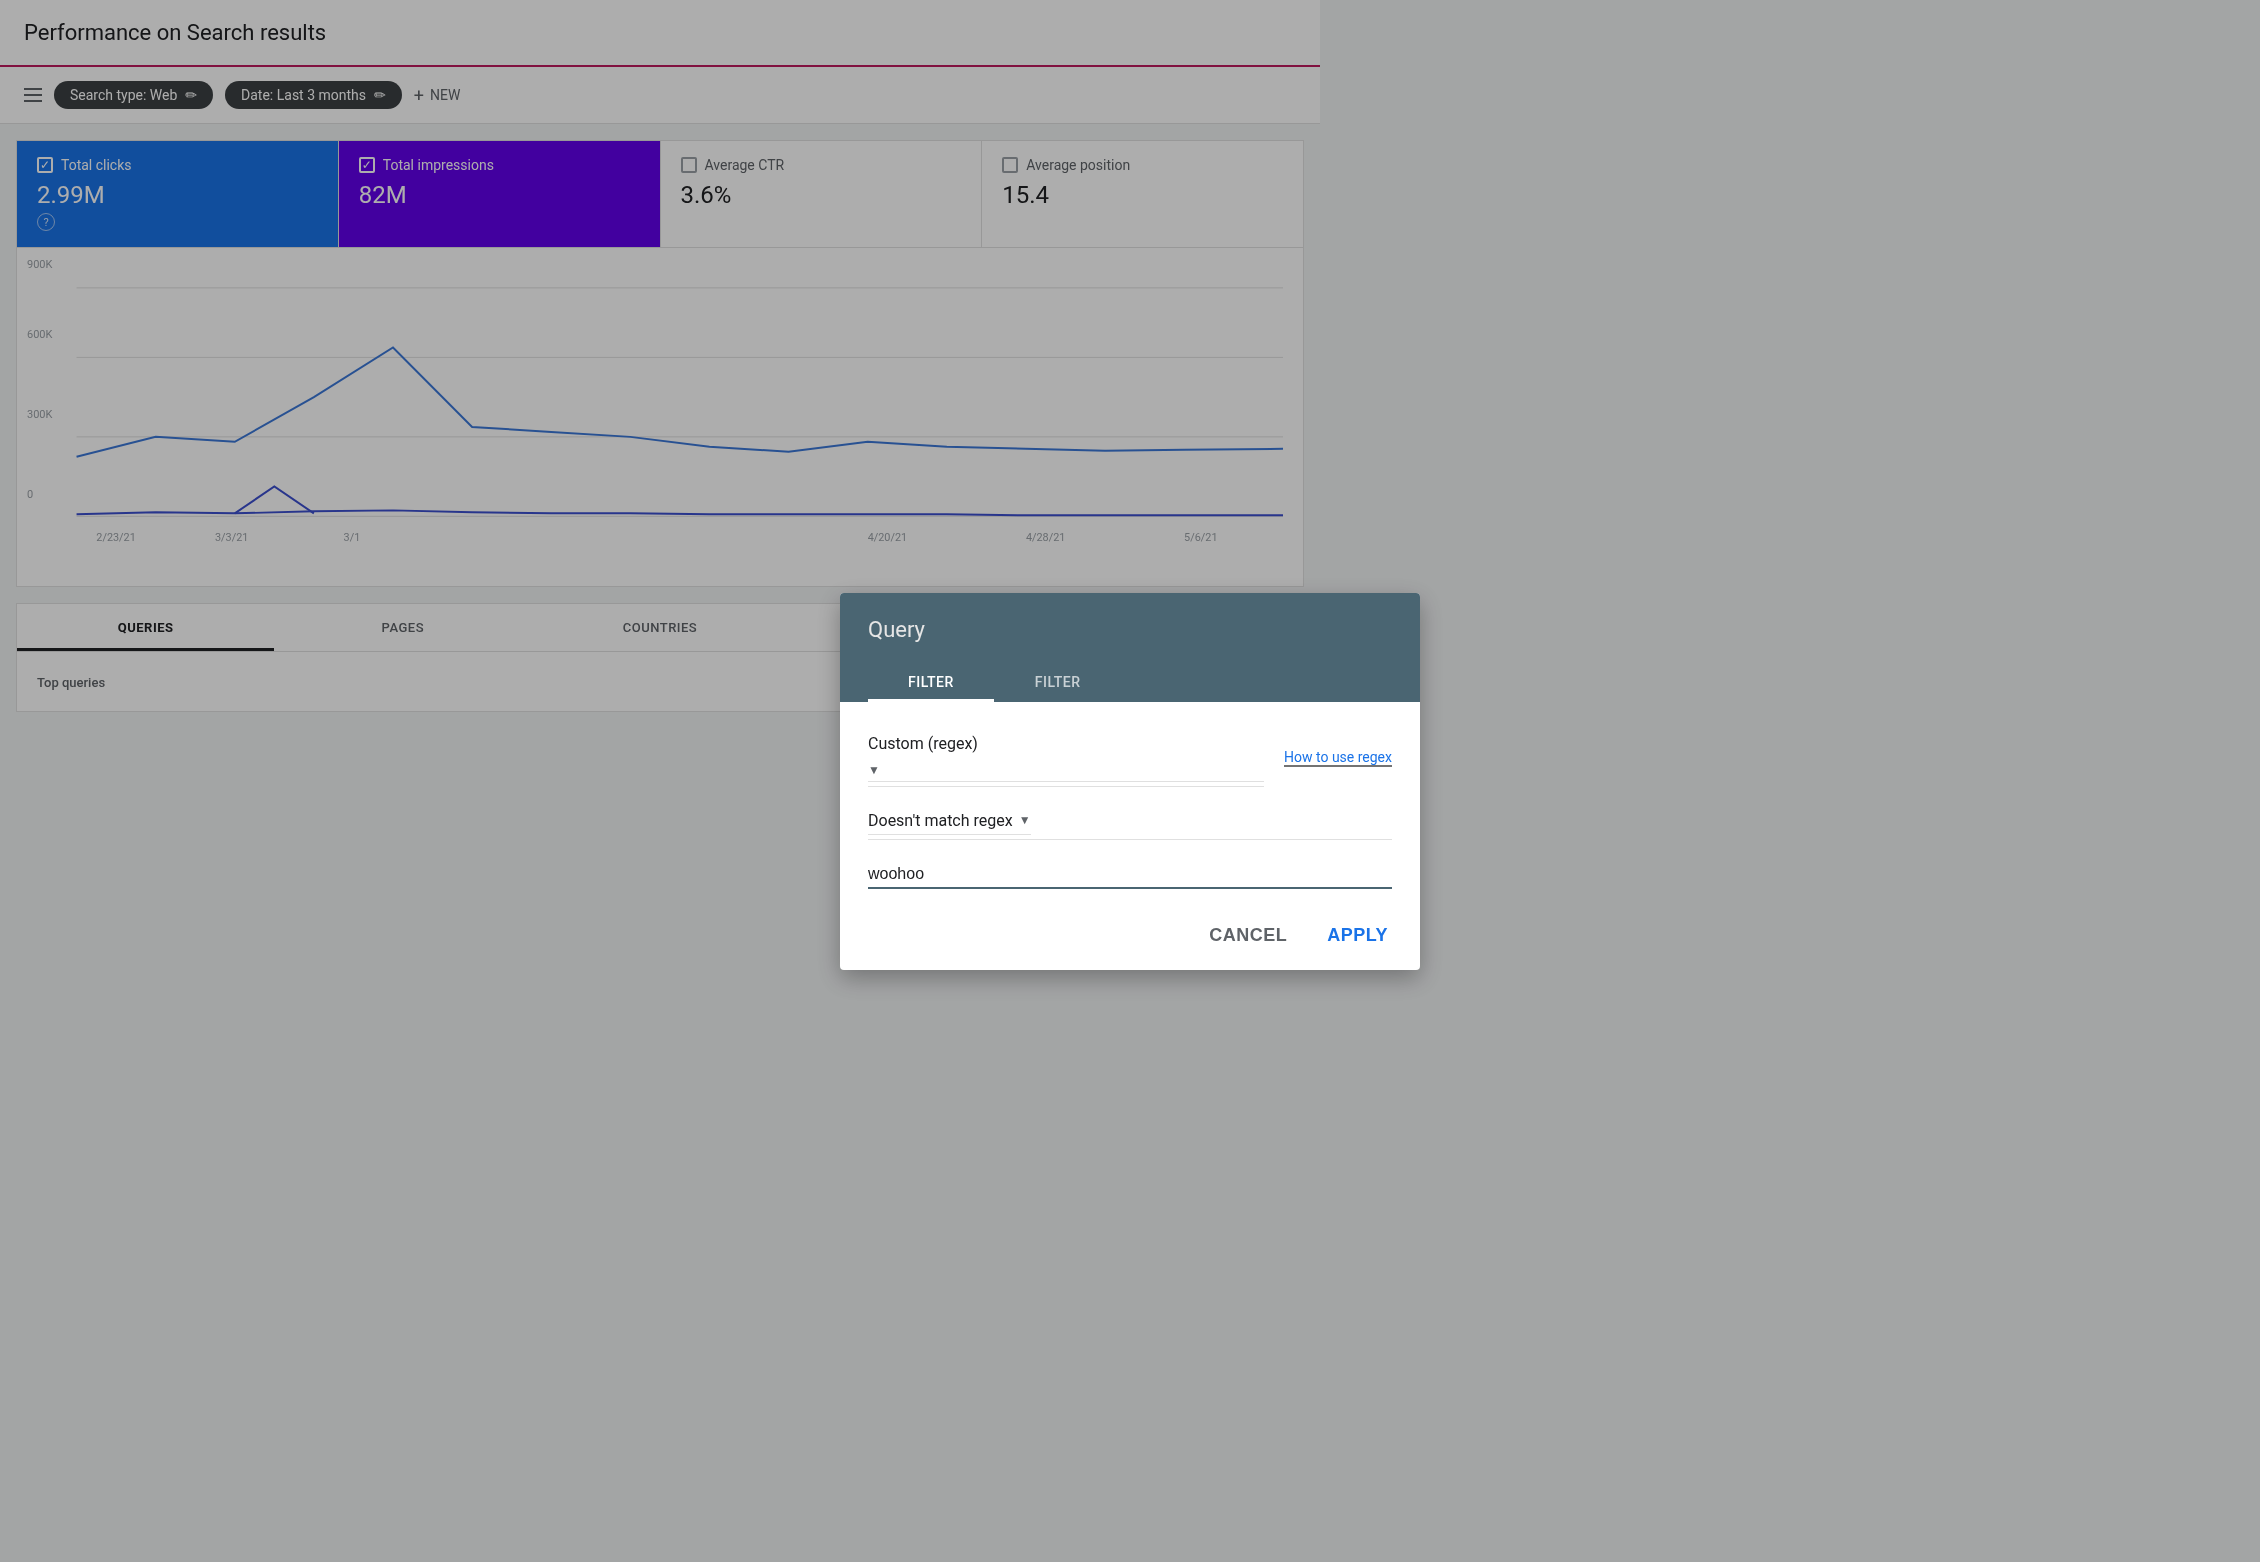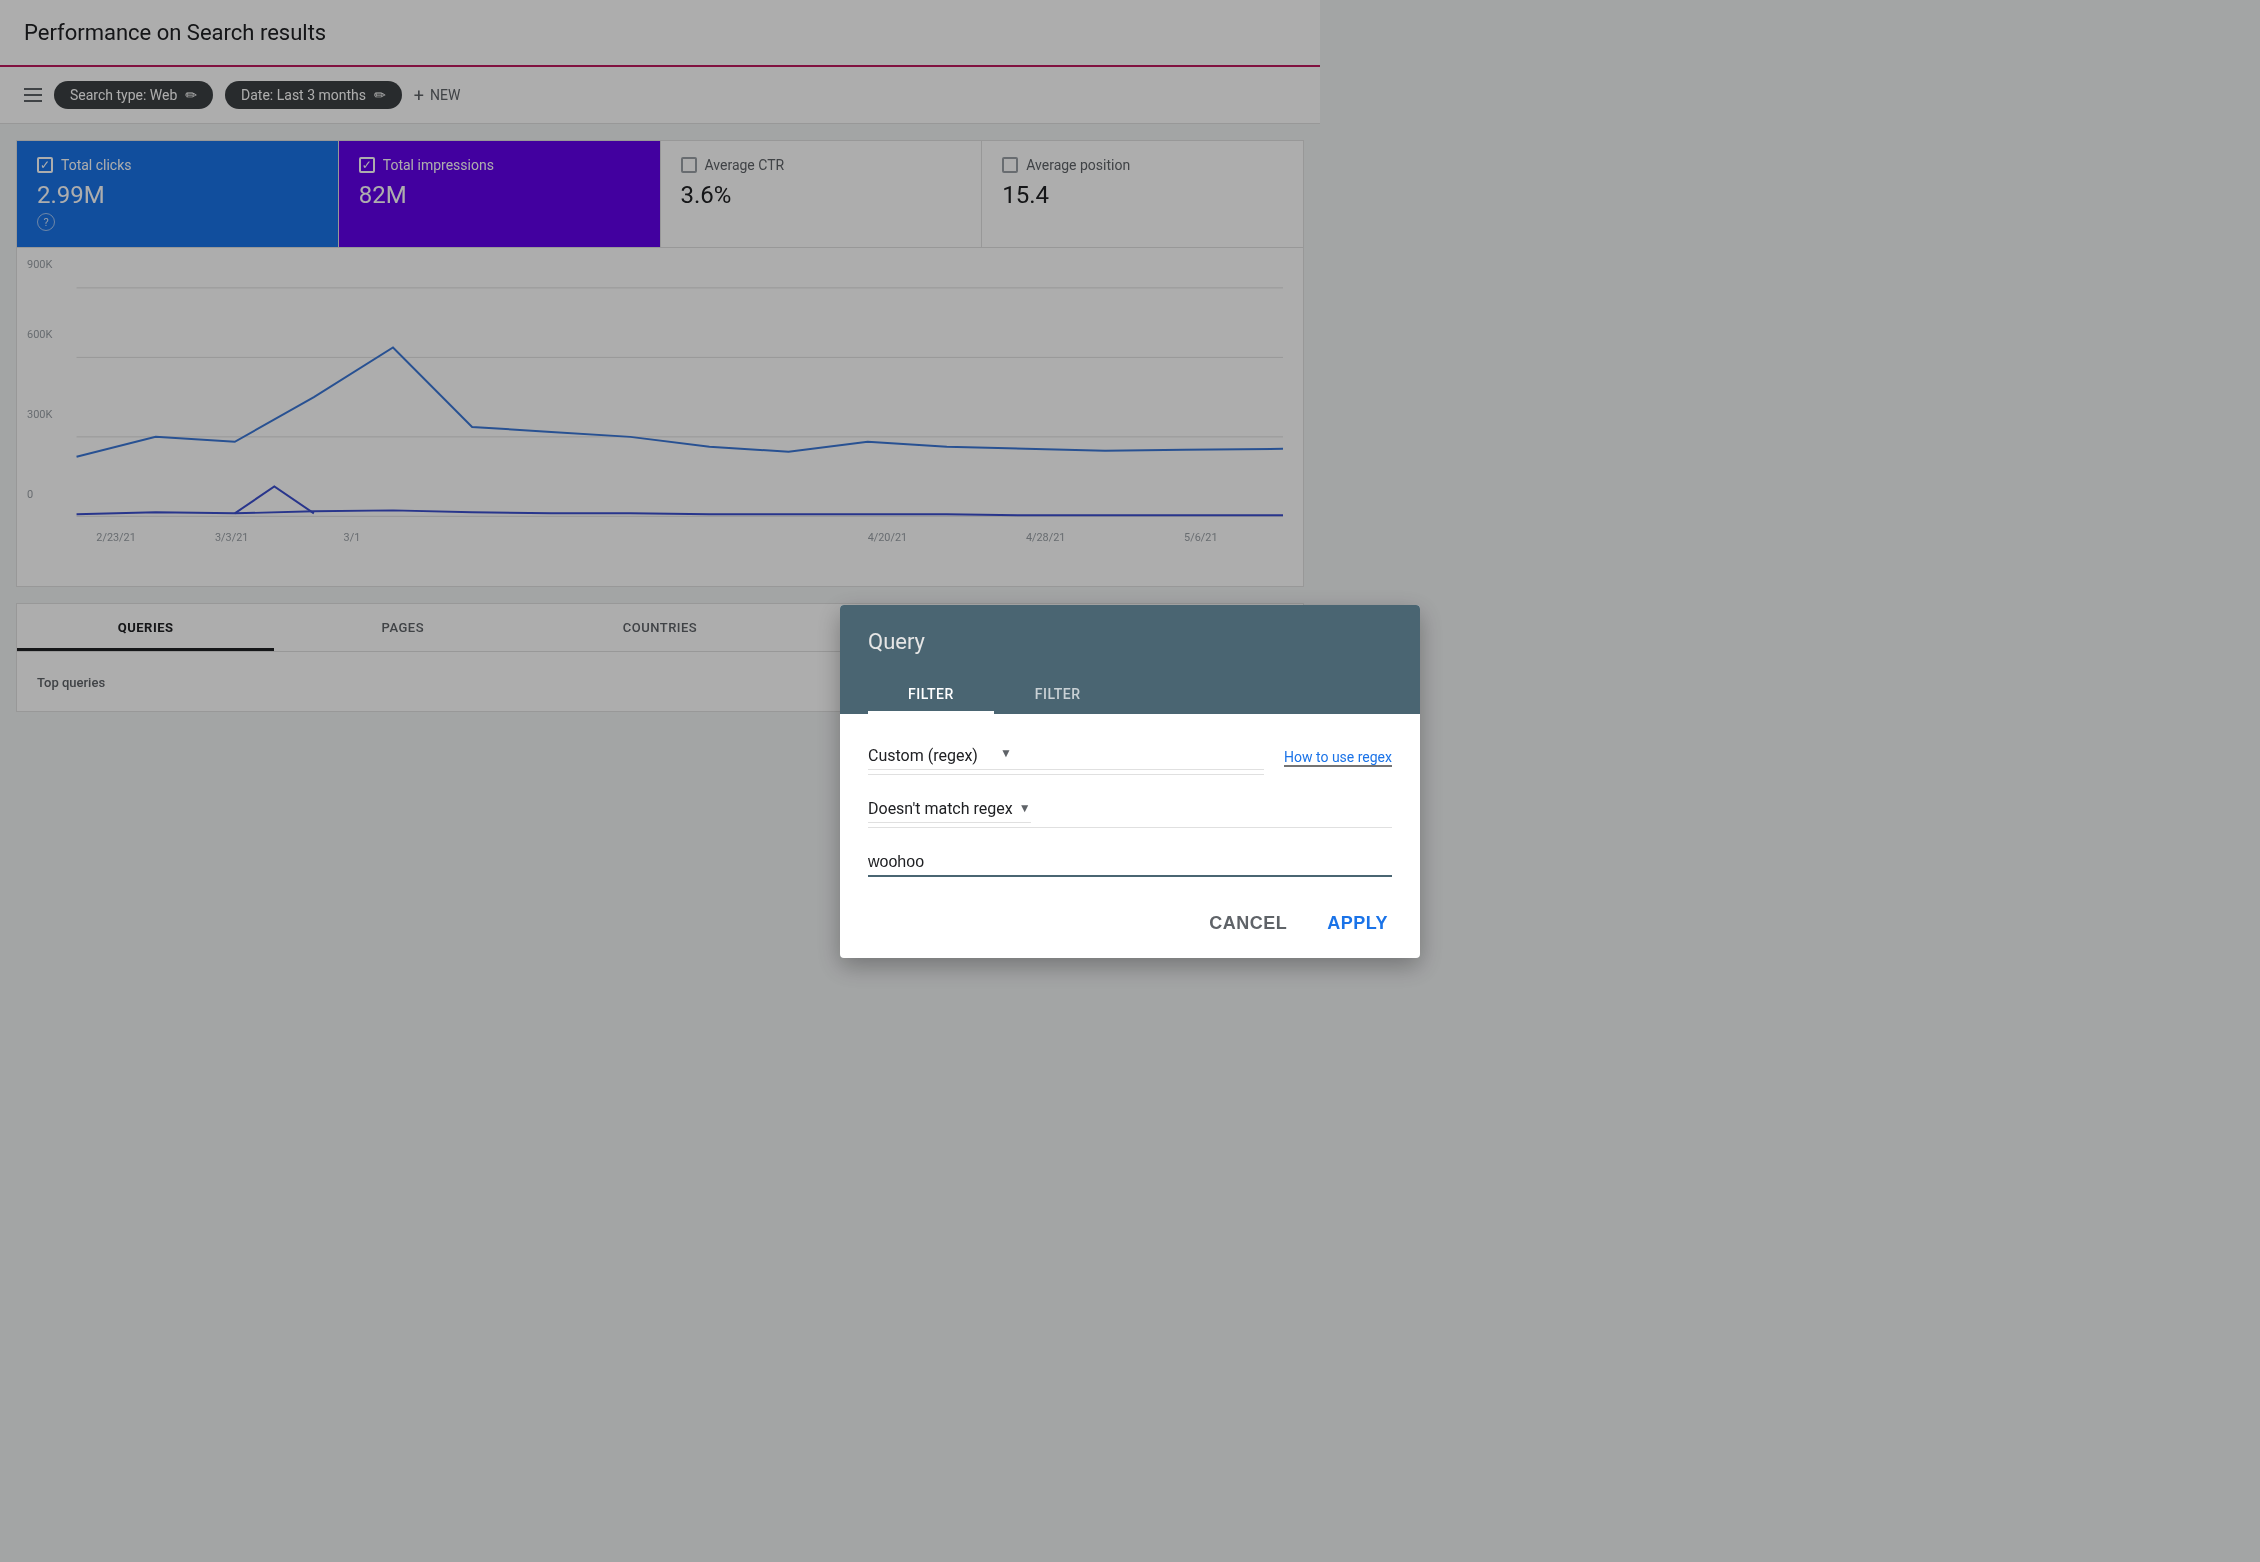--- a/index.html
+++ b/index.html
@@ -264,23 +264,24 @@
     .select-control {
       border: none;
       border-bottom: 1px solid #e0e0e0;
       padding: 4px 0;
       font-size: 16px;
       color: #202124;
       appearance: none;
       background: transparent;
       display: flex;
       align-items: flex-start;
-      gap: 22px;
+      gap: 10px;
       cursor: pointer;
       min-width: 200px;
+      flex-direction: column;
     }
     .select-text {
       font-size: 16px;
       color: #202124;
     }
     .select-arrow {
       color: #5f6368;
       font-size: 12px;
     }
     .select-divider {

